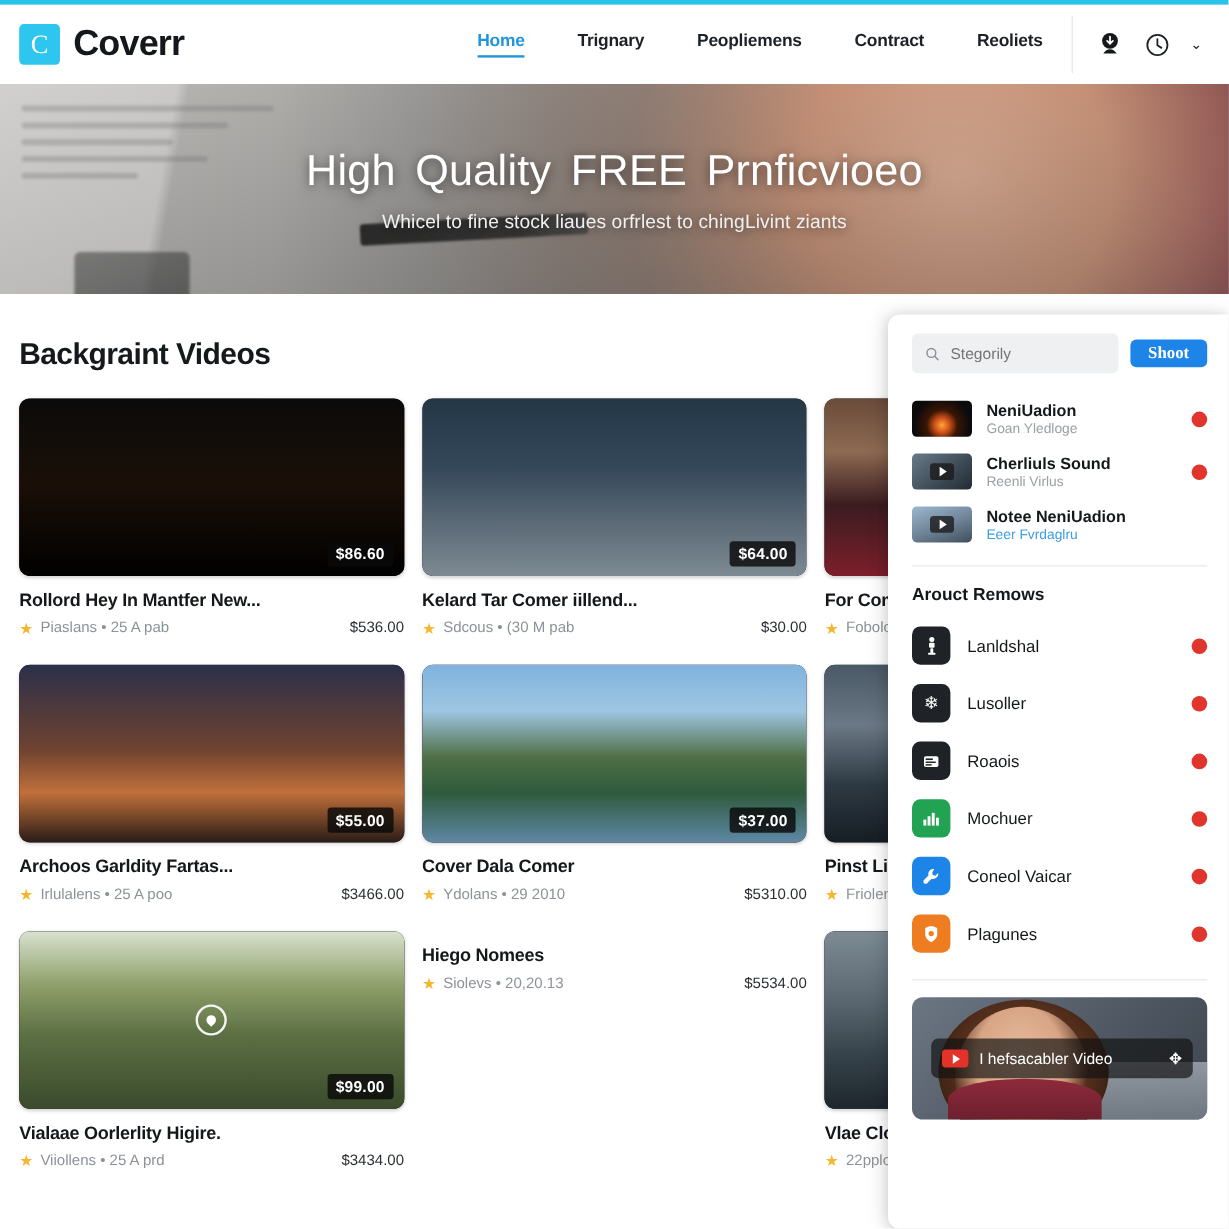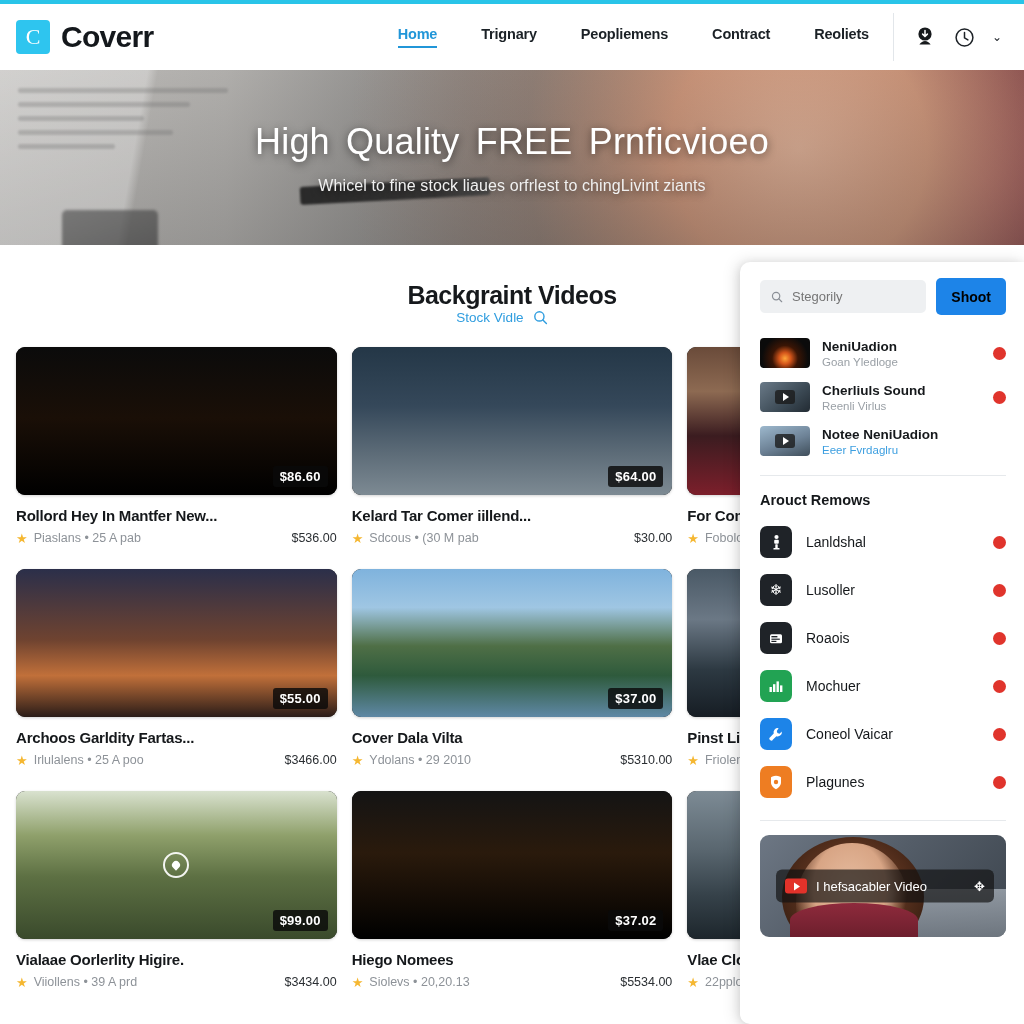--- a/index.html
+++ b/index.html
@@ -79,21 +79,20 @@
     font-size: 36px; font-weight: 400; color: #ffffff; letter-spacing: 0.2px; word-spacing: 6px;
     text-align: center;
   }
   .hero-sub { font-size: 16px; color: #f0f0f0; font-weight: 400; text-align:center; letter-spacing: .1px; }
 
   
   .content { position: relative; padding: 0 16px; }
   .section-head {
     display: flex; align-items: center; justify-content: space-between;
     padding: 36px 0 22px 0;
-    flex-direction: column;
   }
   .section-title { font-size: 25px; font-weight: 700; color: #16191c; letter-spacing: -0.5px; }
   .section-link-wrap { display: flex; align-items: center; gap: 9px; margin-right: 20px; cursor: pointer; }
   .section-link { font-size: 13.5px; color: #2f9ddf; font-weight: 400; }
 
   .grid { display: grid; grid-template-columns: repeat(3, 1fr); column-gap: 15px; row-gap: 0px; }
 
   .card { margin-bottom: 24px; }
   .thumb {
     position: relative; height: 148px; border-radius: 9px; overflow: hidden;
@@ -130,23 +129,23 @@
   .search-row { display: flex; align-items: center; gap: 10px; }
   .search-box {
     flex: 1; height: 33px; background: #eef0f2; border-radius: 5px;
     display: flex; align-items: center; gap: 9px; padding: 0 11px;
   }
   .search-box input {
     border: none; background: transparent; outline: none; width: 100%;
     font-size: 13px; color: #6f757b; font-family: "Liberation Sans", sans-serif;
   }
   .shoot-btn {
-    background: #1d84e8; color: #000000; font-size: 14px; font-weight: 700;
-    border: none; border-radius: 5px; padding: 0 15px; height: 37px; cursor: pointer;
-    font-family: Liberation Sans, sans-serif;
+    background: #1d84e8; color: #ffffff; font-size: 14px; font-weight: 700;
+    border: none; border-radius: 5px; padding: 0 15px; height: 23px; cursor: pointer;
+    font-family: Liberation Serif, serif;
   }
   .vid-list { margin-top: 16px; }
   .vid-row { display: flex; align-items: center; gap: 12px; padding: 7px 0; cursor: pointer; }
   .vid-thumb { position: relative; width: 50px; height: 30px; border-radius: 4px; overflow: hidden; flex: 0 0 auto; }
   .yt-play {
     position: absolute; left: 50%; top: 50%; transform: translate(-50%,-50%);
     width: 20px; height: 14px; background: rgba(25,25,25,0.78); border-radius: 3px;
     display: flex; align-items: center; justify-content: center;
   }
   .yt-play::after { content:""; border-left: 6px solid #fff; border-top: 4px solid transparent; border-bottom: 4px solid transparent; margin-left:1px; }
@@ -323,21 +322,21 @@
           </div>
           <div class="card-price">$3466.00</div>
         </div>
       </div>
 
       <div class="card">
         <div class="thumb">
           <div class="thumb-grad" id="bg4" style="background: linear-gradient(rgb(127, 179, 221) 0%, rgb(159, 198, 227) 26%, rgb(79, 111, 70) 52%, rgb(46, 90, 60) 72%, rgb(95, 136, 165) 100%);"></div>
           <div class="price-badge">$37.00</div>
         </div>
-        <div class="card-title">Cover Dala Vilta</div>
+        <div class="card-title">Cover Dala Comer</div>
         <div class="card-meta-row">
           <div class="card-meta">
             <span class="star">★</span>
             <span>Ydolans • 29 2010</span>
           </div>
           <div class="card-price">$5310.00</div>
         </div>
       </div>
 
       <div class="card">
@@ -360,31 +359,27 @@
           <div class="thumb-grad" id="bg6" style="background: linear-gradient(rgb(217, 226, 207) 0%, rgb(143, 160, 107) 30%, rgb(93, 112, 67) 58%, rgb(58, 74, 44) 100%);"></div>
           <div class="play-ring">
               <span></span>
             </div>
           <div class="price-badge">$99.00</div>
         </div>
         <div class="card-title">Vialaae Oorlerlity Higire.</div>
         <div class="card-meta-row">
           <div class="card-meta">
             <span class="star">★</span>
-            <span>Viiollens • 39 A prd</span>
+            <span>Viiollens • 25 A prd</span>
           </div>
           <div class="card-price">$3434.00</div>
         </div>
       </div>
 
       <div class="card">
-        <div class="thumb">
-          <div class="thumb-grad" id="bg7" style="background: linear-gradient(rgb(20, 20, 20) 0%, rgb(42, 26, 12) 42%, rgb(0, 0, 0) 100%), radial-gradient(circle at 52% 72%, rgb(255, 179, 71) 0%, rgb(232, 100, 28) 16%, rgb(96, 35, 10) 34%, rgba(0, 0, 0, 0) 58%);"></div>
-          <div class="price-badge">$37.02</div>
-        </div>
         <div class="card-title">Hiego Nomees</div>
         <div class="card-meta-row">
           <div class="card-meta">
             <span class="star">★</span>
             <span>Siolevs • 20,20.13</span>
           </div>
           <div class="card-price">$5534.00</div>
         </div>
       </div>
 

